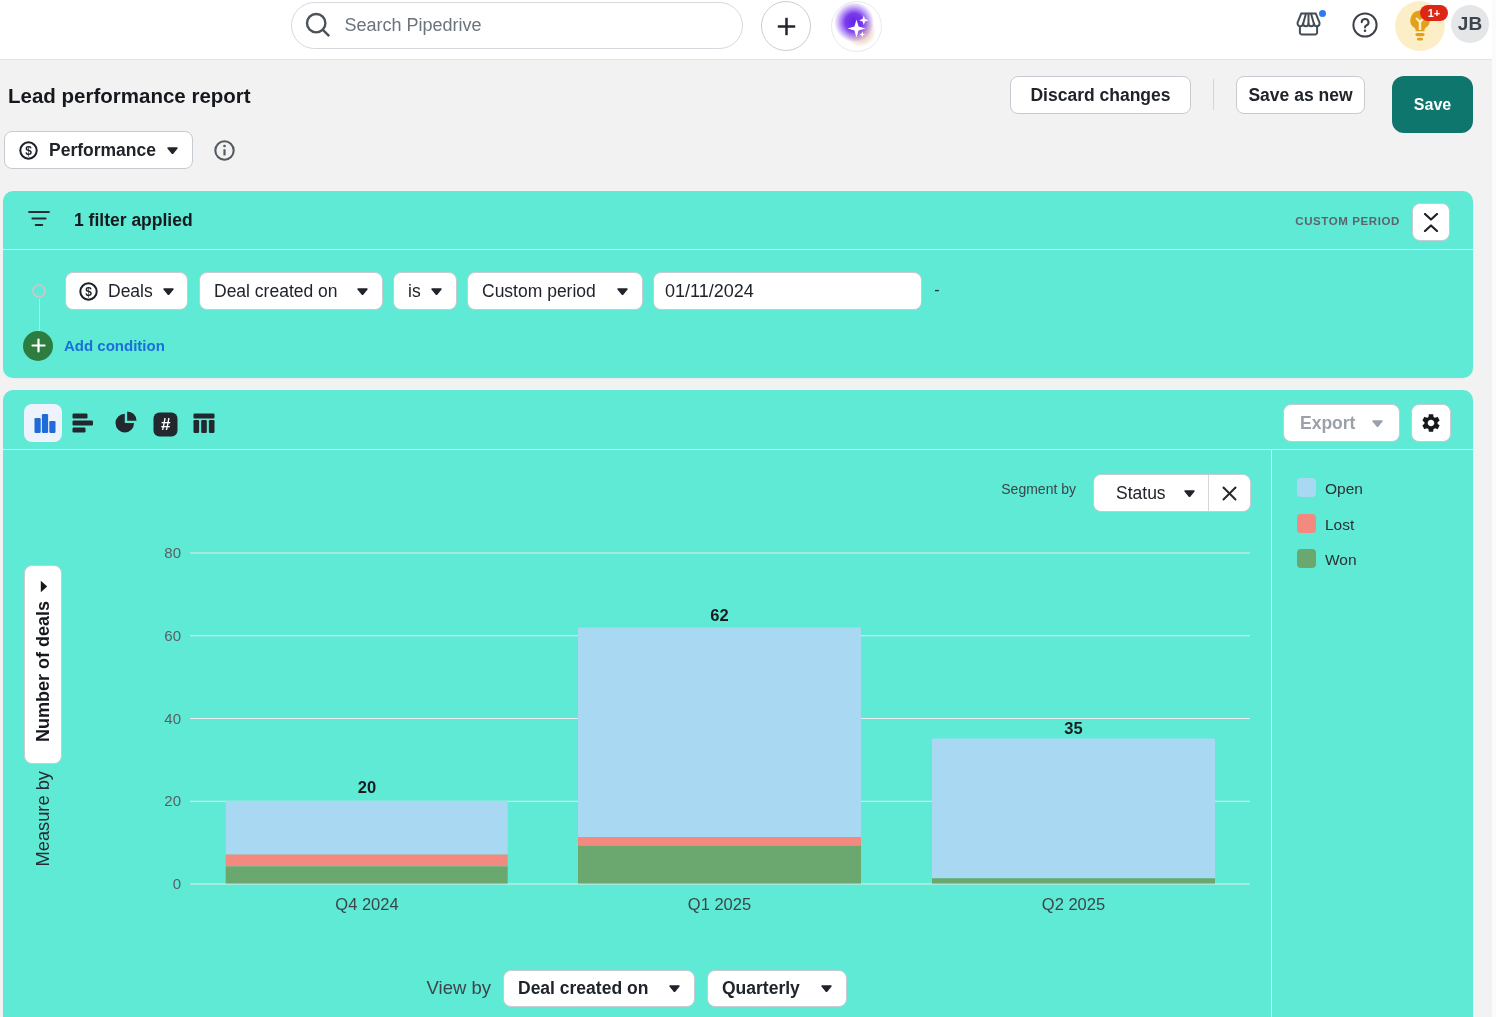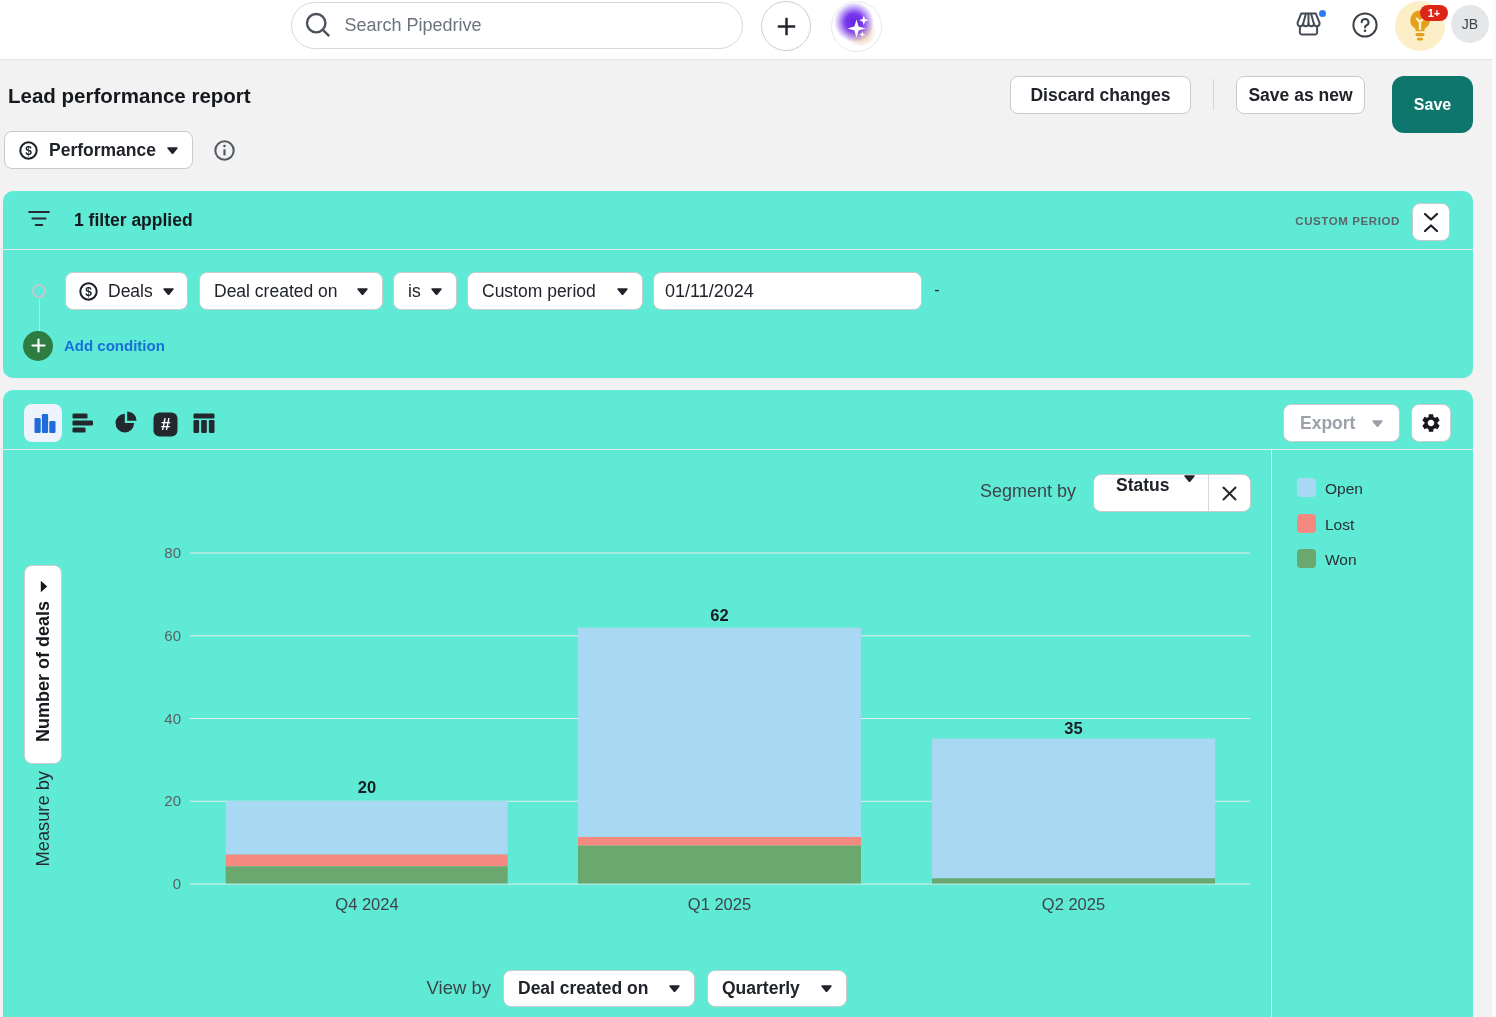--- a/index.html
+++ b/index.html
@@ -56,21 +56,21 @@
 
 <div class="abs" style="left:1395px;top:1px;width:50px;height:50px;border-radius:50%;background:#fcefc8"></div>
 <svg class="abs" style="left:1407px;top:9px" width="26" height="32" viewBox="0 0 26 32">
   <path d="M13 1.5 a9.6 9.6 0 0 1 5.2 17.7 c-.45 .3 -.7 .55 -.7 1.1 v1.9 h-9 v-1.9 c0-.55-.25-.8-.7-1.1 A9.6 9.6 0 0 1 13 1.5 Z" fill="#e3a01d"></path>
   <path d="M9.2 9 L13 13 L16.8 9 M13 13 V21" stroke="#fcefc8" stroke-width="2.4" fill="none"></path>
   <rect x="8.4" y="24" width="9.2" height="3.2" rx="1.6" fill="#e3a01d"></rect>
   <rect x="10" y="28.8" width="6" height="2.8" rx="1.4" fill="#e3a01d"></rect>
 </svg>
 <div class="abs" style="left:1420px;top:5px;width:28px;height:16px;border-radius:8px;background:#de2617;color:#fff;font-size:11px;font-weight:bold;display:flex;align-items:center;justify-content:center">1+</div>
 
-<div class="abs" style="left:1451px;top:5px;width:38px;height:38px;border-radius:50%;background:#e5e6e8;color:#3e454e;font-size:14px;font-weight:normal;display:flex;align-items:center;justify-content:center">JB</div>
+<div class="abs" style="left:1451px;top:5px;width:38px;height:38px;border-radius:50%;background:#e5e6e8;color:#3e454e;font-size:19px;font-weight:bold;display:flex;align-items:center;justify-content:center">JB</div>
 
 <div class="abs" style="left:8px;top:84px;font-size:20.5px;font-weight:bold;color:#15181d">Lead performance report</div>
 
 <div class="btn ctext" style="left:1010px;top:76px;width:181px">Discard changes</div>
 <div class="abs" style="left:1213px;top:79px;width:1px;height:31px;background:#d2d5d9"></div>
 <div class="btn ctext" style="left:1236px;top:76px;width:129px">Save as new</div>
 <div class="abs ctext" style="left:1392px;top:76px;width:81px;height:57px;background:#0f766e;border-radius:12px;color:#fff;font-size:16px;font-weight:bold;display:flex;align-items:center">Save</div>
 
 <div class="btn" style="left:4px;top:131px;width:189px;padding:0 14px">
   <svg width="19" height="19" viewBox="0 0 19 19" style="margin-right:11px">
@@ -169,23 +169,23 @@
         <path d="M1 1 H10 L5.5 6.6 Z" fill="#9aa1a9" stroke="#9aa1a9" stroke-width="1.4" stroke-linejoin="round"></path>
       </svg></div>
   <div class="btn ctext" style="left:1408px;top:14px;width:40px">
     <svg width="22" height="22" viewBox="0 0 24 24" fill="#16181c">
       <path d="M19.14 12.94c.04-.3.06-.61.06-.94 0-.32-.02-.64-.07-.94l2.03-1.58c.18-.14.23-.41.12-.61l-1.92-3.32c-.12-.22-.37-.29-.59-.22l-2.39.96c-.5-.38-1.03-.7-1.62-.94l-.36-2.54c-.04-.24-.24-.41-.48-.41h-3.84c-.24 0-.43.17-.47.41l-.36 2.54c-.59.24-1.13.57-1.62.94l-2.39-.96c-.22-.08-.47 0-.59.22L2.74 8.87c-.12.21-.08.47.12.61l2.03 1.58c-.05.3-.09.63-.09.94s.02.64.07.94l-2.03 1.58c-.18.14-.23.41-.12.61l1.92 3.32c.12.22.37.29.59.22l2.39-.96c.5.38 1.03.7 1.62.94l.36 2.54c.05.24.24.41.48.41h3.84c.24 0 .44-.17.47-.41l.36-2.54c.59-.24 1.13-.56 1.62-.94l2.39.96c.22.08.47 0 .59-.22l1.92-3.32c.12-.22.07-.47-.12-.61l-2.01-1.58zM12 15.6c-1.98 0-3.6-1.62-3.6-3.6s1.62-3.6 3.6-3.6 3.6 1.62 3.6 3.6-1.62 3.6-3.6 3.6z"></path>
     </svg>
   </div>
   <div class="abs" style="left:0;top:59px;width:1470px;height:1px;background:#e7e8ea"></div>
   <div class="abs" style="left:1268px;top:60px;width:1px;height:600px;background:#e7e8ea"></div>
 
-  <div class="abs" style="left:960px;top:91px;width:113px;text-align:right;font-size:18px;color:#3f444b">Segment by</div>
+  <div class="abs" style="left:960px;top:91px;width:113px;text-align:right;font-size:14px;color:#3f444b">Segment by</div>
   <div class="abs" style="left:1090px;top:84px;display:flex;border:1px solid #c6cbd1;border-radius:8px;background:#fff;height:38px">
-    <div style="width:115px;display:flex;padding:0 13px 0 22px;font-size:17.5px;font-weight:bold;color:#20242a;border-right:1px solid #d4d7db">Status<svg class="caret" style="margin-left:auto" viewBox="0 0 11 7">
+    <div style="width:115px;display:flex;align-items:center;padding:0 13px 0 22px;font-size:17.5px;font-weight:normal;color:#20242a;border-right:1px solid #d4d7db">Status<svg class="caret" style="margin-left:auto" viewBox="0 0 11 7">
           <path d="M1 1 H10 L5.5 6.6 Z" fill="#20242a" stroke="#20242a" stroke-width="1.4" stroke-linejoin="round"></path>
         </svg></div>
     <div style="width:41px;display:flex;align-items:center;justify-content:center">
       <svg width="15" height="15" viewBox="0 0 15 15" stroke="#23272e" stroke-width="2" stroke-linecap="round">
           <line x1="1.5" y1="1.5" x2="13.5" y2="13.5"></line>
           <line x1="13.5" y1="1.5" x2="1.5" y2="13.5"></line>
         </svg>
     </div>
   </div>
 

